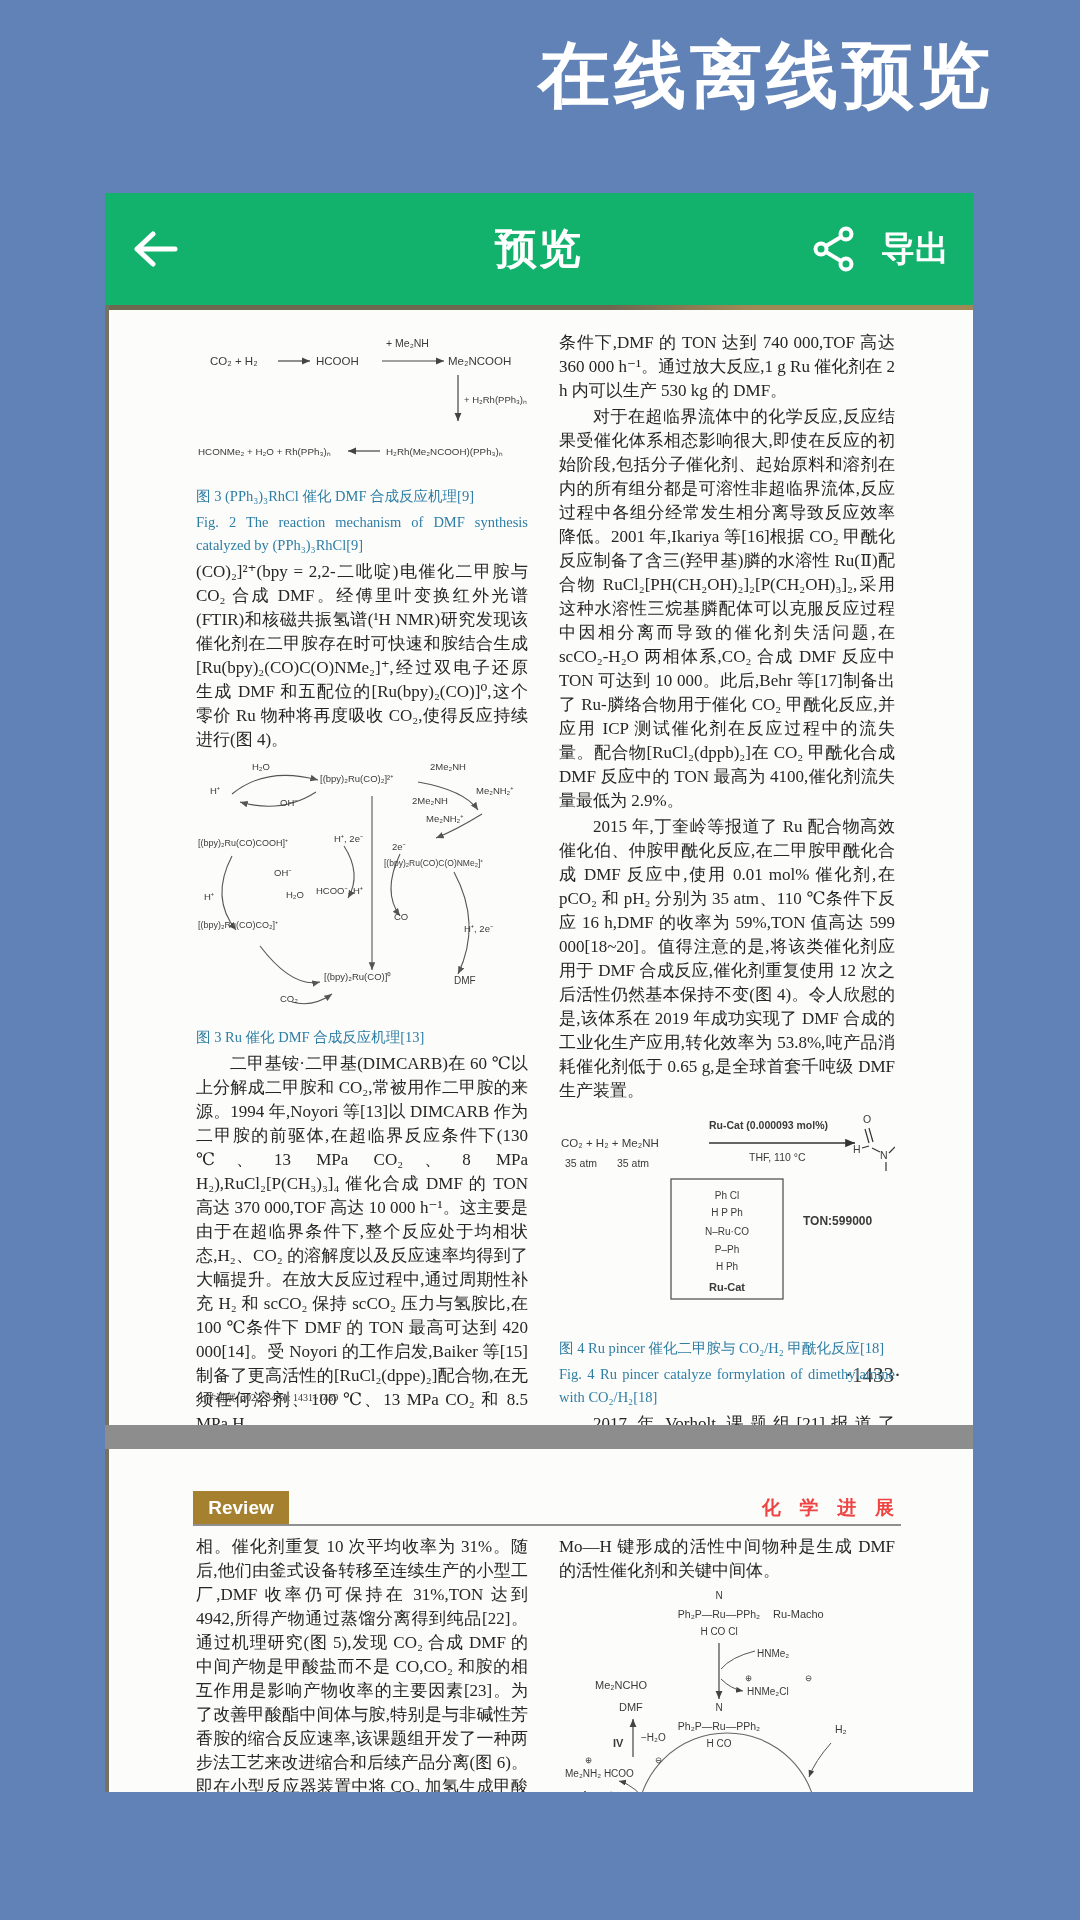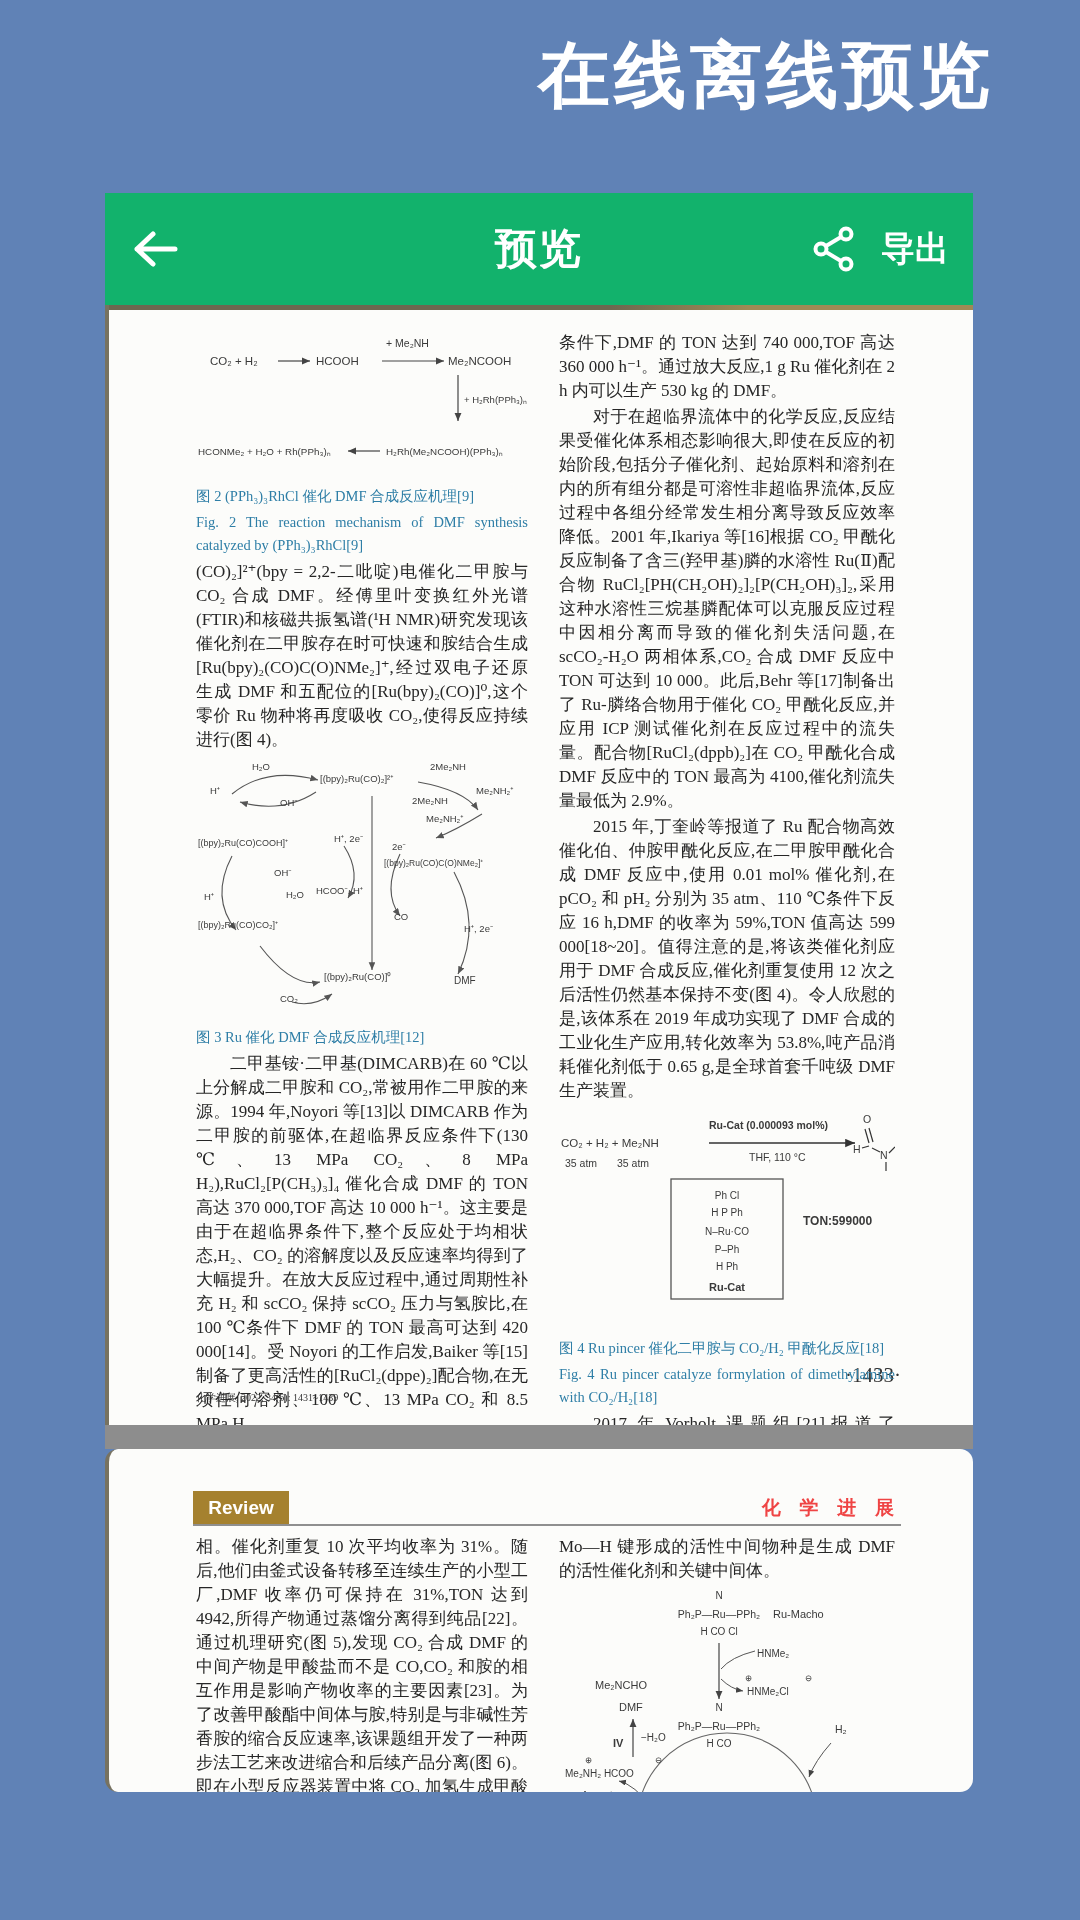--- a/index.html
+++ b/index.html
@@ -29,21 +29,21 @@
   .page{
     background:#fcfcfa; position:relative; overflow:hidden;
     border-left:4px solid #777260;
   }
   .page1{ height:1120px; }
   .page1-edge{
     position:absolute; top:0; left:0; right:0; height:5px;
     background:linear-gradient(90deg,#6d6850 0%,#6d6850 58%,#9f8a55 74%,#9f8a55 100%);
   }
   .page-gap{ height:24px; background:#8d8d8d; }
-  .page2{ height:343px;border-radius:13px; }
+  .page2{ height:343px; }
 
   .col{
     position:absolute; text-align:justify;
     font-family:"Liberation Serif","DejaVu Serif",serif;
     font-size:17px; line-height:24px; color:#262626;
   }
   .col-l{ left:87px; top:22px; width:332px; }
   .col-r{ left:450px; top:26px; width:336px; }
   .p-indent{ text-indent:2em; }
   .para{ margin-bottom:2px; }
@@ -124,21 +124,21 @@
           <text x="190" y="18" font-size="10.5">+ Me₂NH</text>
           <line x1="186" y1="32" x2="248" y2="32" stroke="#444" stroke-width="1.2" marker-end="url(#m2)"></line>
           <text x="252" y="36" font-size="11.5">Me₂NCOOH</text>
           <line x1="262" y1="46" x2="262" y2="92" stroke="#444" stroke-width="1.2" marker-end="url(#m2)"></line>
           <text x="268" y="74" font-size="9.5">+ H₂Rh(PPh₃)ₙ</text>
           <text x="2" y="126" font-size="9.8">HCONMe₂ + H₂O + Rh(PPh₃)ₙ</text>
           <line x1="184" y1="122" x2="152" y2="122" stroke="#444" stroke-width="1.2" marker-end="url(#m2)"></line>
           <text x="190" y="126" font-size="9.8">H₂Rh(Me₂NCOOH)(PPh₃)ₙ</text>
         </svg>
       </div>
-      <div class="caption">图 2  (PPh₃)₃RhCl 催化 DMF 合成反应机理[9]</div>
+      <div class="caption">图 3  (PPh₃)₃RhCl 催化 DMF 合成反应机理[9]</div>
       <div class="caption">Fig. 2  The reaction mechanism of DMF synthesis catalyzed by (PPh₃)₃RhCl[9]</div>
       <div class="para">(CO)₂]²⁺(bpy = 2,2-二吡啶)电催化二甲胺与 CO₂ 合成 DMF。经傅里叶变换红外光谱(FTIR)和核磁共振氢谱(¹H NMR)研究发现该催化剂在二甲胺存在时可快速和胺结合生成[Ru(bpy)₂(CO)C(O)NMe₂]⁺,经过双电子还原生成 DMF 和五配位的[Ru(bpy)₂(CO)]⁰,这个零价 Ru 物种将再度吸收 CO₂,使得反应持续进行(图 4)。</div>
 
       <div class="fig">
         <svg viewBox="0 0 332 262" width="332" height="262">
           <defs>
             <marker id="m3" markerWidth="8" markerHeight="8" refX="7" refY="3" orient="auto">
               <path d="M0,0 L7,3 L0,6 Z" fill="#555"></path>
             </marker>
           </defs>
@@ -170,21 +170,21 @@
           <text x="8" y="146" font-size="9.5">H⁺</text>
           <text x="120" y="140" font-size="9.5">HCOO⁻, H⁺</text>
           <text x="2" y="174" font-size="9">[(bpy)₂Ru(CO)CO₂]⁺</text>
           <text x="198" y="166" font-size="9.5">CO</text>
           <text x="268" y="178" font-size="9.5">H⁺, 2e⁻</text>
           <text x="128" y="226" font-size="9.5">[(bpy)₂Ru(CO)]⁰</text>
           <text x="84" y="248" font-size="9.5">CO₂</text>
           <text x="258" y="230" font-size="10">DMF</text>
         </svg>
       </div>
-      <div class="caption">图 3  Ru 催化 DMF 合成反应机理[12]</div>
+      <div class="caption">图 3  Ru 催化 DMF 合成反应机理[13]</div>
       <div class="para p-indent">二甲基铵·二甲基(DIMCARB)在 60 ℃以上分解成二甲胺和 CO₂,常被用作二甲胺的来源。1994 年,Noyori 等[13]以 DIMCARB 作为二甲胺的前驱体,在超临界反应条件下(130 ℃、13 MPa CO₂、8 MPa H₂),RuCl₂[P(CH₃)₃]₄ 催化合成 DMF 的 TON 高达 370 000,TOF 高达 10 000 h⁻¹。这主要是由于在超临界条件下,整个反应处于均相状态,H₂、CO₂ 的溶解度以及反应速率均得到了大幅提升。在放大反应过程中,通过周期性补充 H₂ 和 scCO₂ 保持 scCO₂ 压力与氢胺比,在 100 ℃条件下 DMF 的 TON 最高可达到 420 000[14]。受 Noyori 的工作启发,Baiker 等[15]制备了更高活性的[RuCl₂(dppe)₂]配合物,在无须任何溶剂、100 ℃、13 MPa CO₂ 和 8.5 MPa H₂</div>
     </div>
 
     <div class="footer-cite">化学进展, 2022, 34(6): 1431~1439</div>
     <div class="page-no">·1433·</div>
 
     <div class="col col-r">
       <div class="para">条件下,DMF 的 TON 达到 740 000,TOF 高达 360 000 h⁻¹。通过放大反应,1 g Ru 催化剂在 2 h 内可以生产 530 kg 的 DMF。</div>
       <div class="para p-indent">对于在超临界流体中的化学反应,反应结果受催化体系相态影响很大,即使在反应的初始阶段,包括分子催化剂、起始原料和溶剂在内的所有组分都是可溶性非超临界流体,反应过程中各组分经常发生相分离导致反应效率降低。2001 年,Ikariya 等[16]根据 CO₂ 甲酰化反应制备了含三(羟甲基)膦的水溶性 Ru(Ⅱ)配合物 RuCl₂[PH(CH₂OH)₂]₂[P(CH₂OH)₃]₂,采用这种水溶性三烷基膦配体可以克服反应过程中因相分离而导致的催化剂失活问题,在 scCO₂-H₂O 两相体系,CO₂ 合成 DMF 反应中 TON 可达到 10 000。此后,Behr 等[17]制备出了 Ru-膦络合物用于催化 CO₂ 甲酰化反应,并应用 ICP 测试催化剂在反应过程中的流失量。配合物[RuCl₂(dppb)₂]在 CO₂ 甲酰化合成 DMF 反应中的 TON 最高为 4100,催化剂流失量最低为 2.9%。</div>
       <div class="para p-indent">2015 年,丁奎岭等报道了 Ru 配合物高效催化伯、仲胺甲酰化反应,在二甲胺甲酰化合成 DMF 反应中,使用 0.01 mol% 催化剂,在 pCO₂ 和 pH₂ 分别为 35 atm、110 ℃条件下反应 16 h,DMF 的收率为 59%,TON 值高达 599 000[18~20]。值得注意的是,将该类催化剂应用于 DMF 合成反应,催化剂重复使用 12 次之后活性仍然基本保持不变(图 4)。令人欣慰的是,该体系在 2019 年成功实现了 DMF 合成的工业化生产应用,转化效率为 53.8%,吨产品消耗催化剂低于 0.65 g,是全球首套千吨级 DMF 生产装置。</div>

